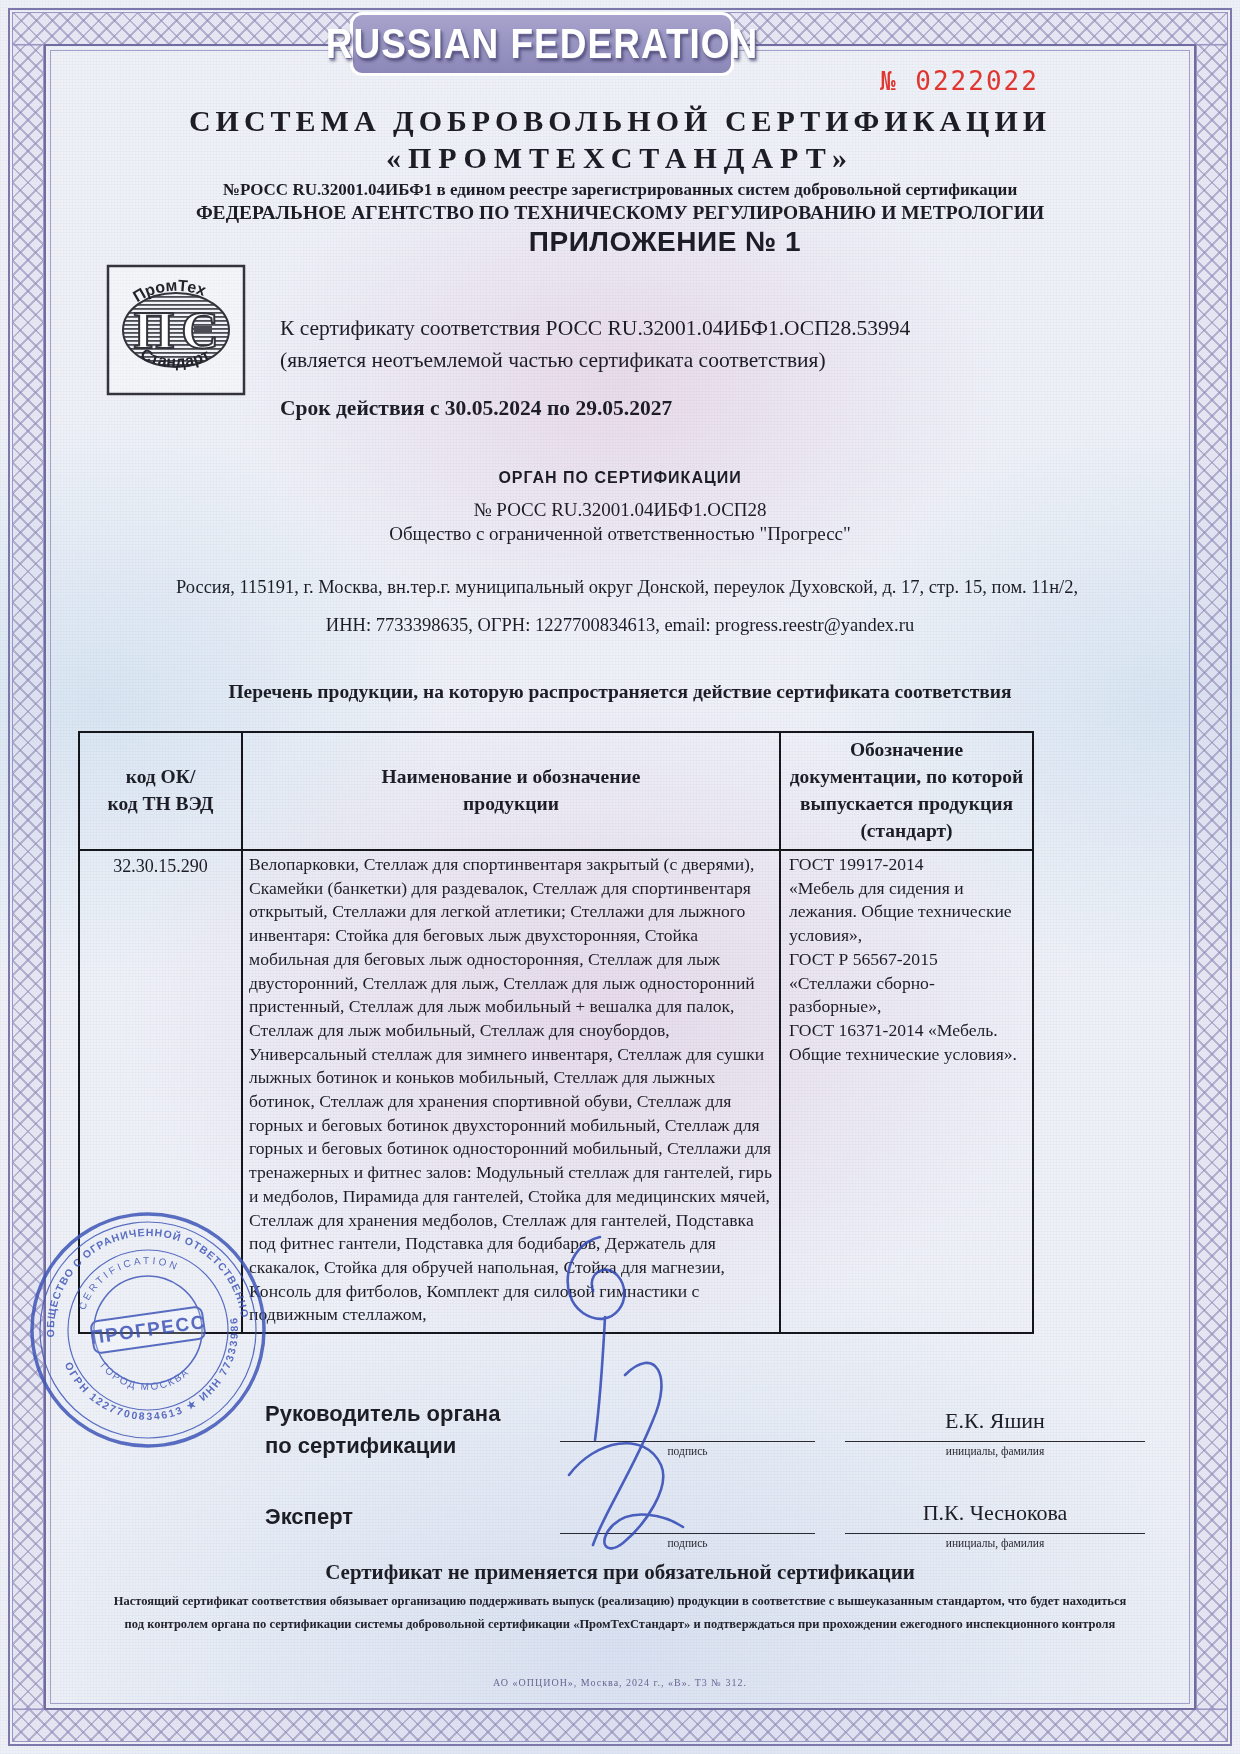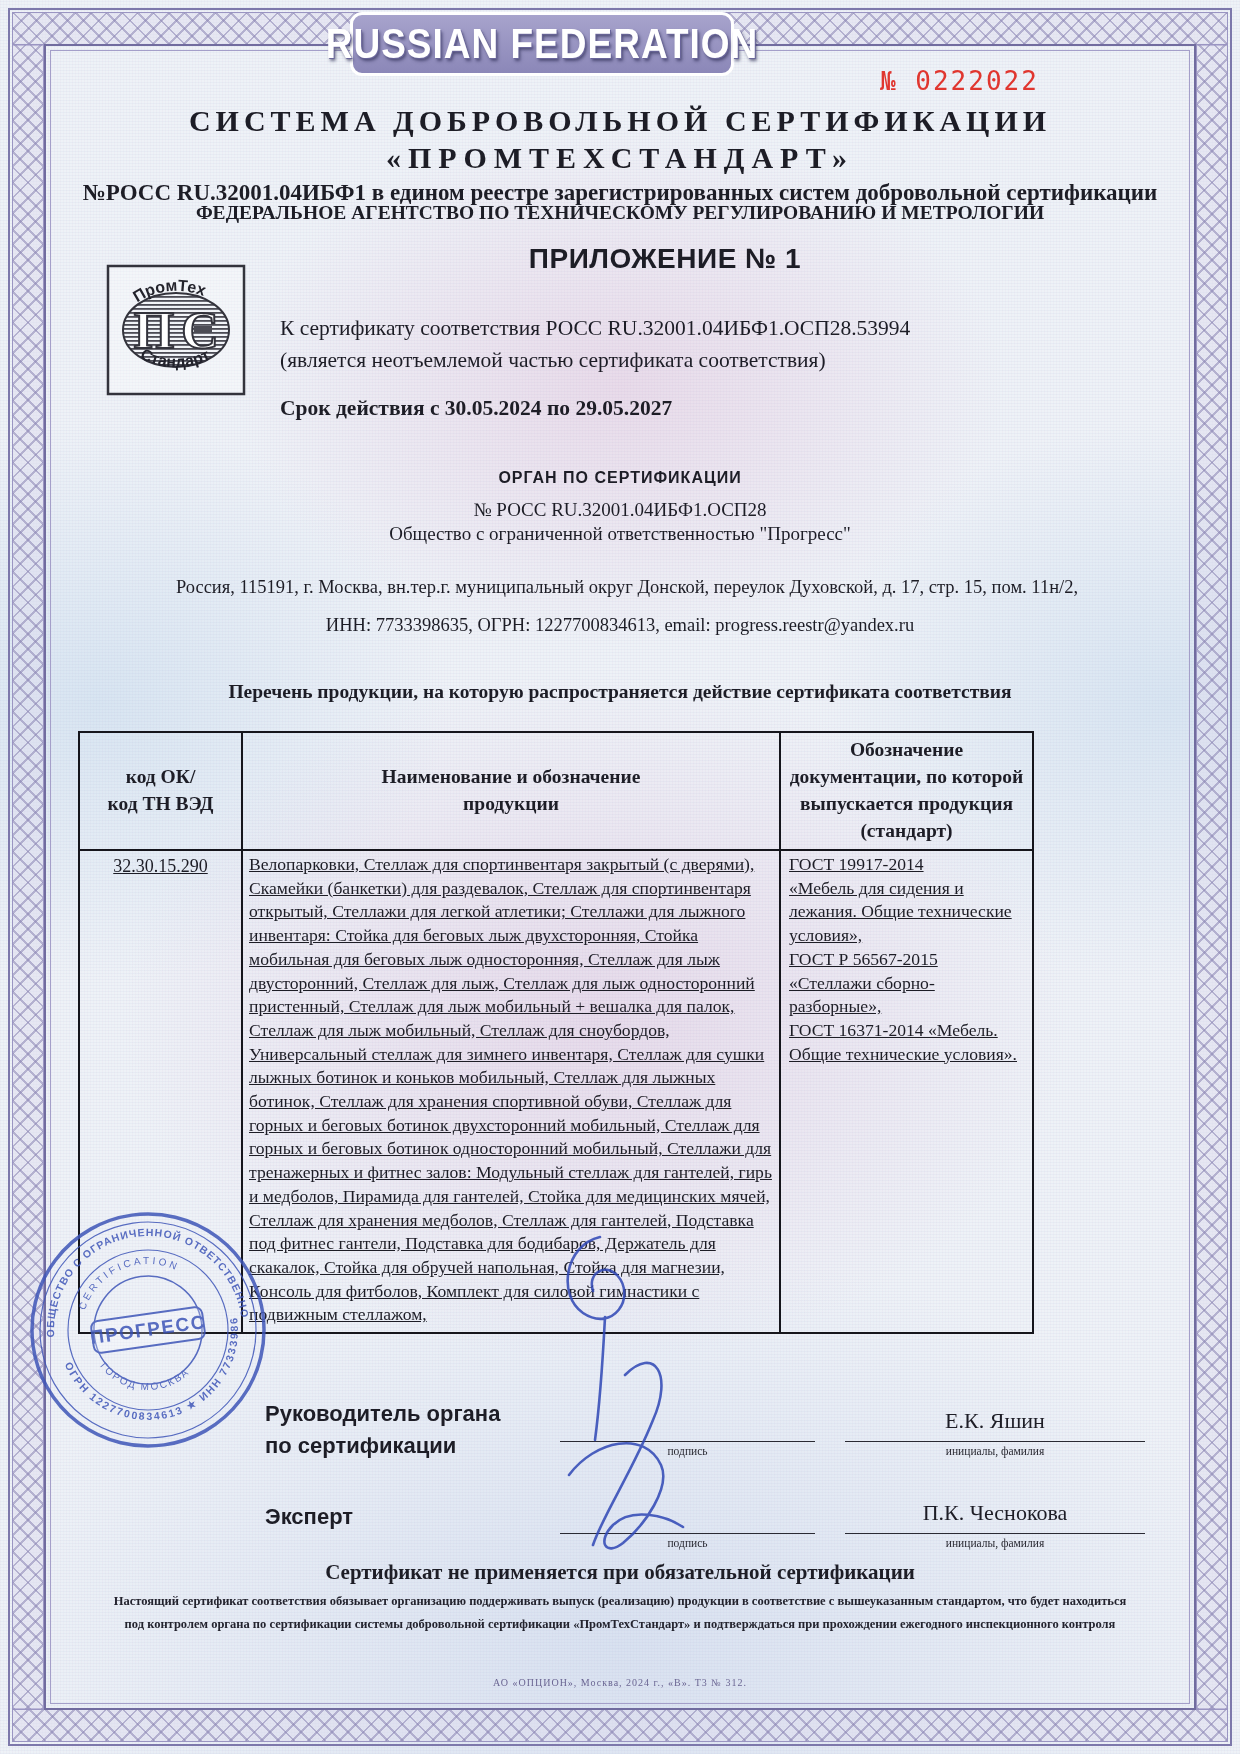--- a/index.html
+++ b/index.html
@@ -47,43 +47,43 @@
     transform:scaleY(1.15);
   }
   
   .cert-no{
     left:880px; top:66px; z-index:6; color:#e0362f;
     font-family:"DejaVu Sans Mono", monospace; font-size:26px; letter-spacing:2px; font-weight:500;
   }
   .c{left:0; right:0; text-align:center;}
   .title1{top:104px; font-weight:bold; font-size:30px; letter-spacing:5px;}
   .title2{top:141px; font-weight:bold; font-size:30px; letter-spacing:7px;}
-  .registry{top:180px; font-weight:bold; font-size:23px;}
+  .registry{top:180px; font-weight:bold; font-size:17px;}
   .agency{top:202px; font-weight:bold; font-size:19.5px;}
-  .annex-title{top:243px; left:90px; right:0; font-family:"Liberation Sans", sans-serif; font-weight:bold; font-size:28px; letter-spacing:.5px;}
+  .annex-title{top:226px; left:90px; right:0; font-family:"Liberation Sans", sans-serif; font-weight:bold; font-size:28px; letter-spacing:.5px;}
   .to-cert{left:280px; top:316px; font-size:21.5px;}
   .note{left:280px; top:348px; font-size:21.5px;}
   .validity{left:280px; top:396px; font-size:21.5px; font-weight:600;}
   .org-title{top:469px; font-family:"Liberation Sans", sans-serif; font-weight:bold; font-size:16px; letter-spacing:1px;}
   .org-no{top:499px; font-size:19px;}
   .company{top:523px; font-size:19px;}
   .address{top:577px; font-size:18.5px;padding-left:14px;}
   .requisites{top:571px; font-size:18.5px;margin-top:44px;}
   .products-caption{top:681px; font-weight:bold; font-size:19.5px;}
   
   .ptable{
     left:78px; top:731px; width:952px; height:599px; z-index:2;
     border:2px solid #15151c; display:grid;
     grid-template-columns:163px 538px 1fr; grid-template-rows:118px 1fr;
   }
   .cell{border-right:2px solid #15151c; border-bottom:0;}
   .cell:nth-child(3n){border-right:0;}
   .hcell{border-bottom:2px solid #15151c; display:flex; align-items:center; justify-content:center;
          font-weight:bold; font-size:19.5px; text-align:center; line-height:1.38; white-space:pre-line;}
-  .bcell{font-size:17.6px; line-height:23.7px; white-space:pre-line;text-decoration:underline;}
+  .bcell{font-size:17.6px; line-height:23.7px; white-space:pre-line;}
   .b-code{text-align:center; padding-top:4px; font-size:18px;}
   .b-name{padding:2px 4px 0 6px;}
   .b-docs{padding:2px 6px 16px 8px;}
   
   .sig-label{font-family:"Liberation Sans", sans-serif; font-weight:bold; font-size:22px; line-height:1.45; white-space:pre-line;}
   .head-label{left:265px; top:1398px;}
   .expert-label{left:265px; top:1501px;}
   .rule{border-bottom:1.5px solid #2a2a33; height:0;}
   .ruleA1{left:560px; top:1441px; width:255px;}
   .ruleA2{left:845px; top:1441px; width:300px;}

